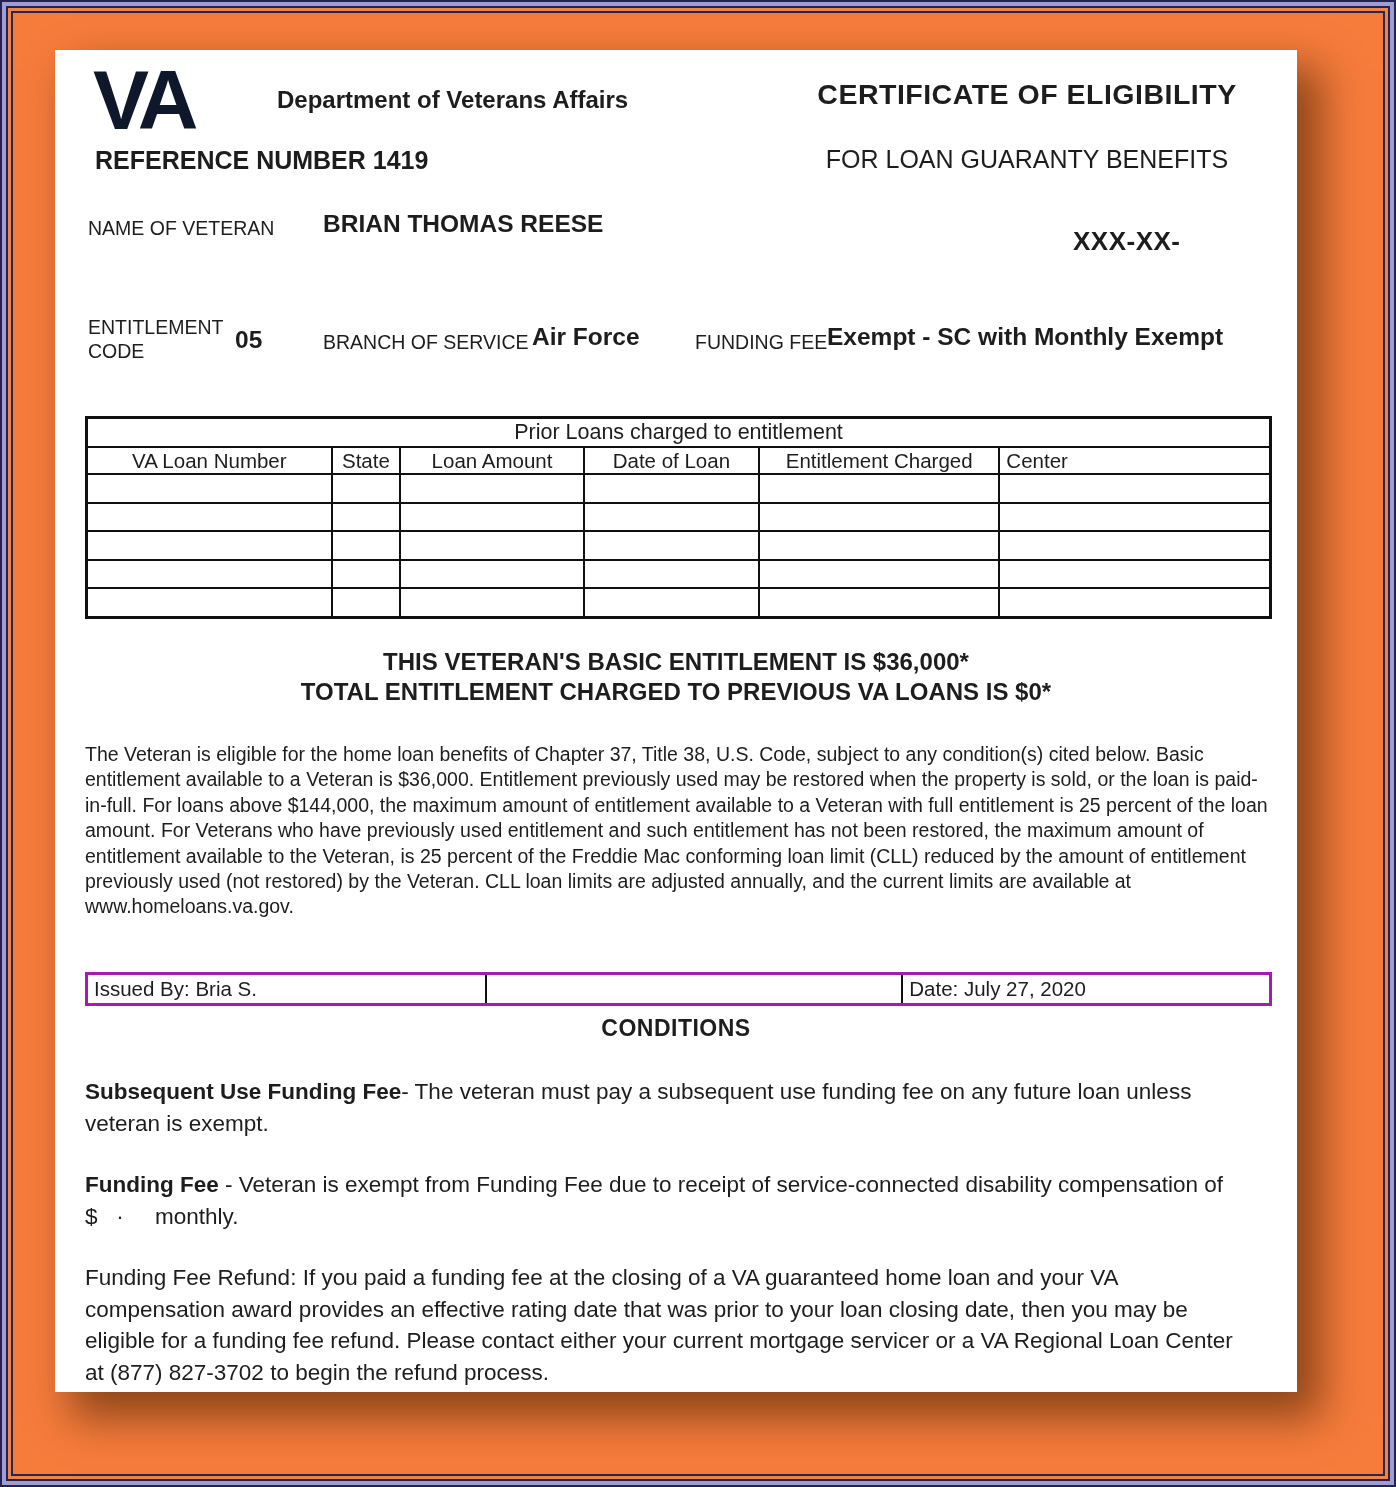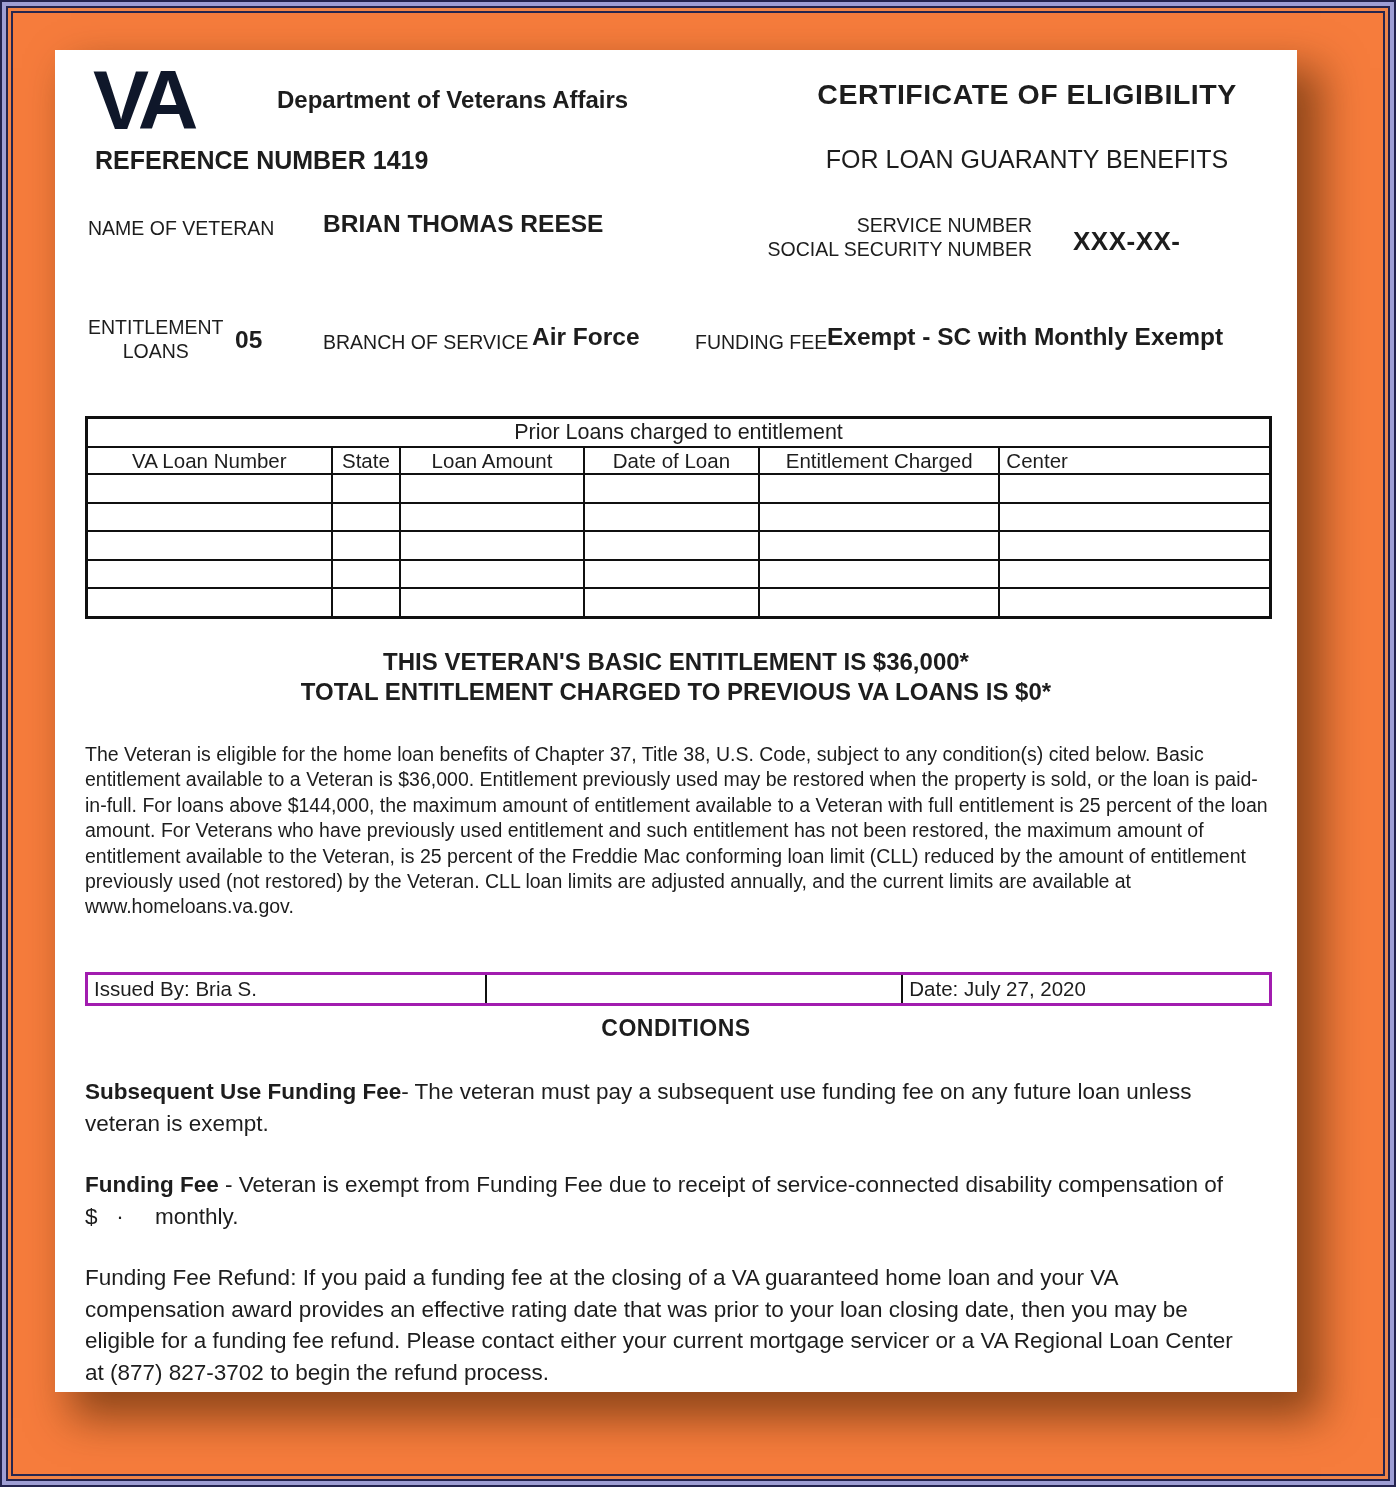--- a/index.html
+++ b/index.html
@@ -21,21 +21,21 @@
   .agency{left:222px;top:36px;font-size:24px;font-weight:bold;}
   .cert-title{left:742px;top:28px;width:460px;text-align:center;font-size:28.5px;font-weight:bold;letter-spacing:.5px;}
   .ref-number{left:40px;top:96px;font-size:25px;font-weight:bold;}
   .subtitle{left:742px;top:95px;width:460px;text-align:center;font-size:25px;}
   
   .name-label{left:33px;top:167px;font-size:19.5px;}
   .vet-name{left:268px;top:160px;font-size:24.5px;font-weight:bold;}
   .sn-labels{left:690px;top:163px;width:287px;text-align:right;font-size:19.5px;line-height:24px;}
   .ssn-value{left:1018px;top:176px;font-size:26px;font-weight:bold;letter-spacing:.5px;}
   
-  .ent-label{left:33px;top:266px;font-size:19.5px;line-height:23.5px;text-align:center;}
+  .ent-label{left:33px;top:266px;font-size:19.5px;line-height:23.5px;}
   .ent-code{left:180px;top:276px;font-size:24.5px;font-weight:bold;}
   .branch-label{left:268px;top:281px;font-size:19.5px;}
   .branch-value{left:477px;top:273px;font-size:24.5px;font-weight:bold;}
   .ff-label{left:640px;top:281px;font-size:19.5px;}
   .ff-value{left:772px;top:273px;font-size:24.5px;font-weight:bold;}
   
   .loans-table{left:30px;top:366px;width:1187px;}
   table.loans{width:100%;border-collapse:collapse;table-layout:fixed;border:3px solid #101010;}
   table.loans td,table.loans th{border:2.5px solid #101010;padding:0 6px;font-weight:normal;overflow:hidden;white-space:nowrap;}
   table.loans .t-title{font-size:21.5px;height:27px;text-align:center;}
@@ -71,29 +71,25 @@
       <div class="page">
 
         <div class="abs va-logo">VA</div>
         <div class="abs agency">Department of Veterans Affairs</div>
         <div class="abs cert-title">CERTIFICATE OF ELIGIBILITY</div>
         <div class="abs ref-number">REFERENCE NUMBER 1419</div>
         <div class="abs subtitle">FOR LOAN GUARANTY BENEFITS</div>
 
         <div class="abs name-label">NAME OF VETERAN</div>
         <div class="abs vet-name">BRIAN THOMAS REESE</div>
-        <div class="abs sn-labels">
-          <div>SERVICE NUMBER</div>
-          <div>SOCIAL SECURITY NUMBER</div>
-        </div>
         <div class="abs ssn-value">XXX-XX-</div>
 
         <div class="abs ent-label">
           <div>ENTITLEMENT</div>
-          <div>LOANS</div>
+          <div>CODE</div>
         </div>
         <div class="abs ent-code">05</div>
         <div class="abs branch-label">BRANCH OF SERVICE</div>
         <div class="abs branch-value">Air Force</div>
         <div class="abs ff-label">FUNDING FEE</div>
         <div class="abs ff-value">Exempt - SC with Monthly Exempt</div>
 
         <div class="abs loans-table">
           <table class="loans">
             <colgroup>

